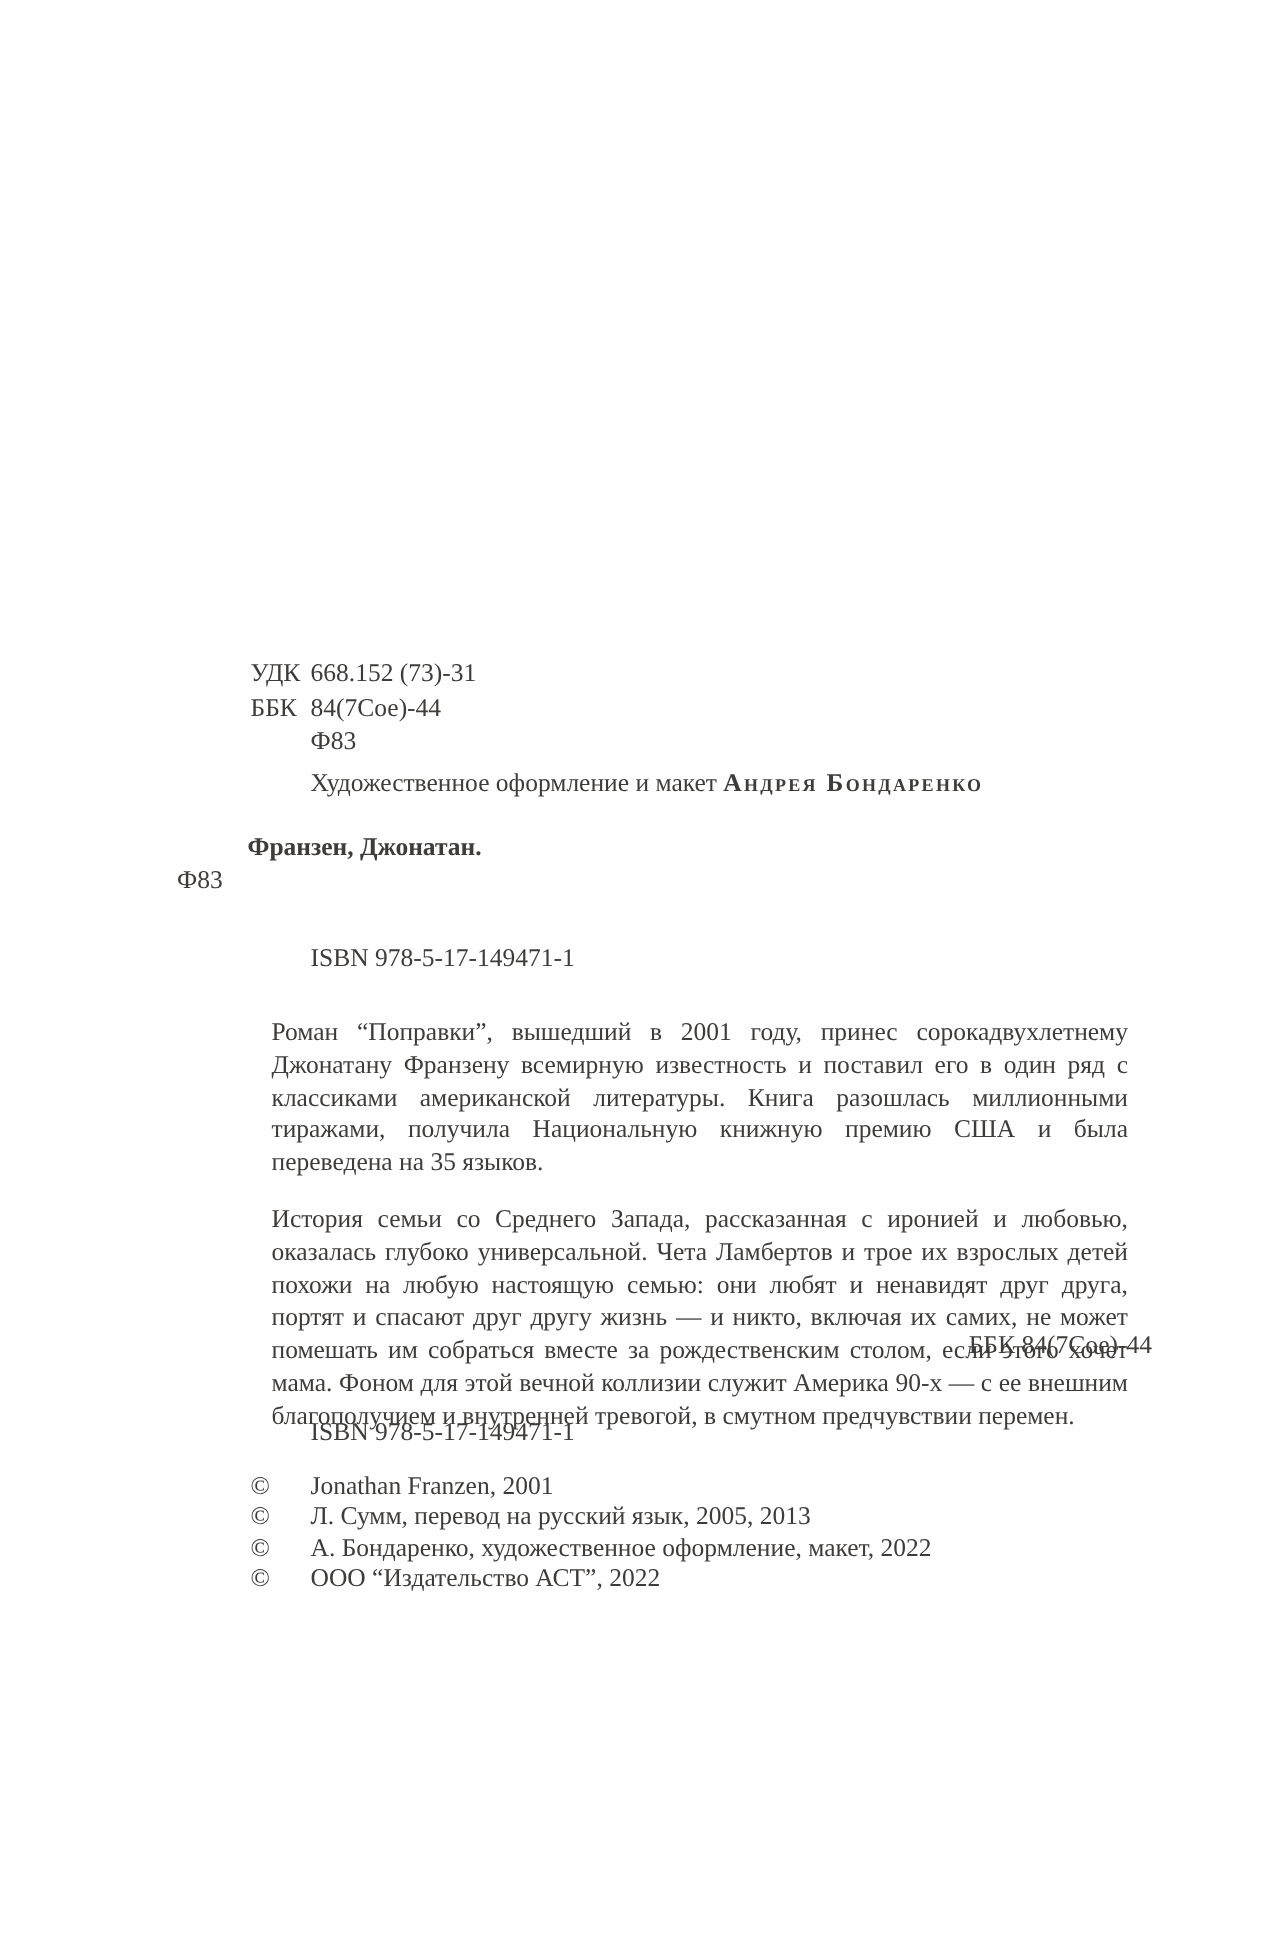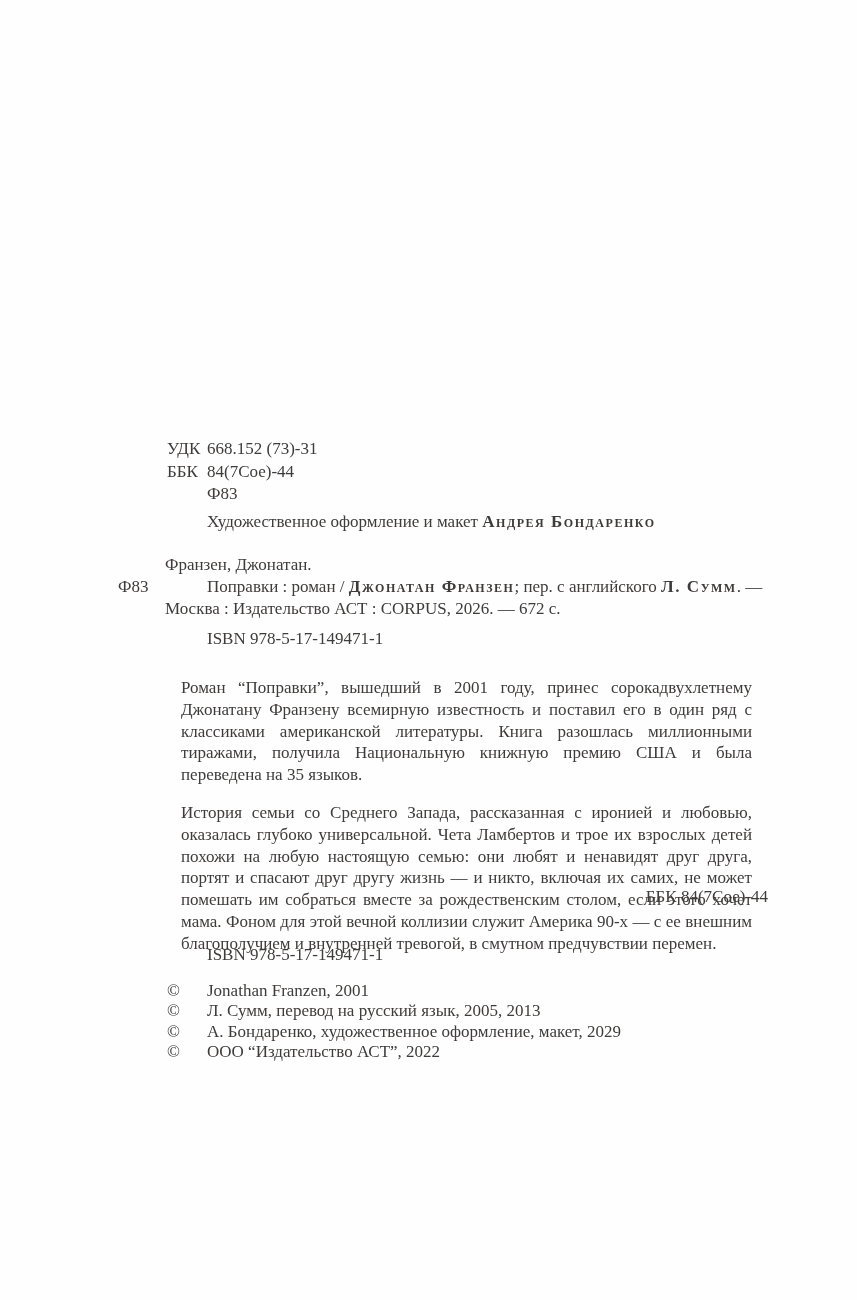--- a/index.html
+++ b/index.html
@@ -40,21 +40,21 @@
   .sc {
     font-variant: small-caps;
     letter-spacing: 0.09em;
     font-weight: bold;
   }
   
   .author-header {
     position: absolute;
     left: 165px;
     top: 554px;
-    font-weight: 400;
+    font-weight: 700;
     line-height: 22px;
   }
   .margin-sign {
     position: absolute;
     left: 118px;
     top: 576px;
     line-height: 22px;
   }
   .bib-entry {
     position: absolute;
@@ -127,21 +127,20 @@
     <div class="row">
       <span class="lbl"></span>
       <span class="val">Ф83</span>
     </div>
   </div>
 
   <div class="design-credit"><span>Художественное оформление и макет </span><span class="sc">Андрея Бондаренко</span></div>
 
   <div class="author-header">Франзен, Джонатан.</div>
   <div class="margin-sign">Ф83</div>
-  <div class="bib-entry"><span>Поправки : роман / </span><span class="sc">Джонатан Франзен</span><span>; пер. с английского </span><span class="sc">Л. Сумм</span><span>. — Москва : Издательство АСТ : CORPUS, 2026. — 672 с.</span></div>
 
   <div class="isbn-top">ISBN 978-5-17-149471-1</div>
 
   <div class="annotation">
     <p>Роман “Поправки”, вышедший в 2001 году, принес сорокадвухлетнему Джонатану Франзену всемирную известность и поставил его в один ряд с классиками американской литературы. Книга разошлась миллионными тиражами, получила Национальную книжную премию США и была переведена на 35 языков.</p>
     <p>История семьи со Среднего Запада, рассказанная с иронией и любовью, оказалась глубоко универсальной. Чета Ламбертов и трое их взрослых детей похожи на любую настоящую семью: они любят и ненавидят друг друга, портят и спасают друг другу жизнь — и никто, включая их самих, не может помешать им собраться вместе за рождественским столом, если этого хочет мама. Фоном для этой вечной коллизии служит Америка 90-х — с ее внешним благополучием и внутренней тревогой, в смутном предчувствии перемен.</p>
   </div>
 
   <div class="catalog-footer">
     <div>ББК 84(7Сое)-44</div>
@@ -153,21 +152,21 @@
     <div class="row">
       <span class="mark">©</span>
       <span class="txt">Jonathan Franzen, 2001</span>
     </div>
     <div class="row">
       <span class="mark">©</span>
       <span class="txt">Л. Сумм, перевод на русский язык, 2005, 2013</span>
     </div>
     <div class="row">
       <span class="mark">©</span>
-      <span class="txt">А. Бондаренко, художественное оформление, макет, 2029</span>
+      <span class="txt">А. Бондаренко, художественное оформление, макет, 2022</span>
     </div>
     <div class="row">
       <span class="mark">©</span>
       <span class="txt">ООО “Издательство АСТ”, 2022</span>
     </div>
   </div>
 
 </div>
 
 </body></html>

